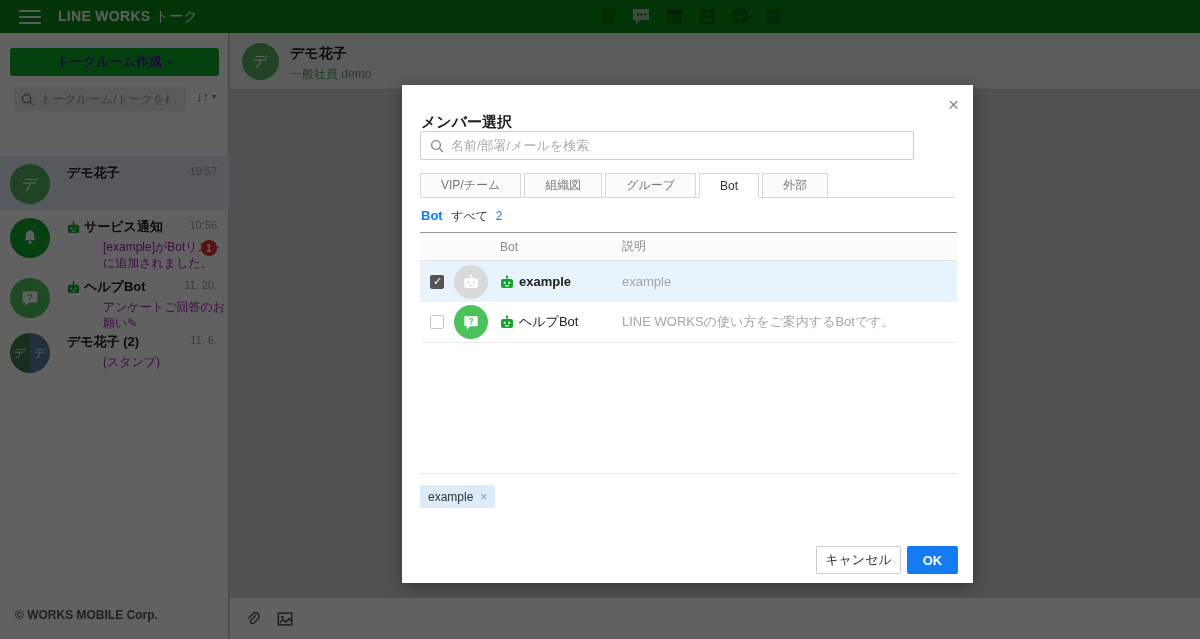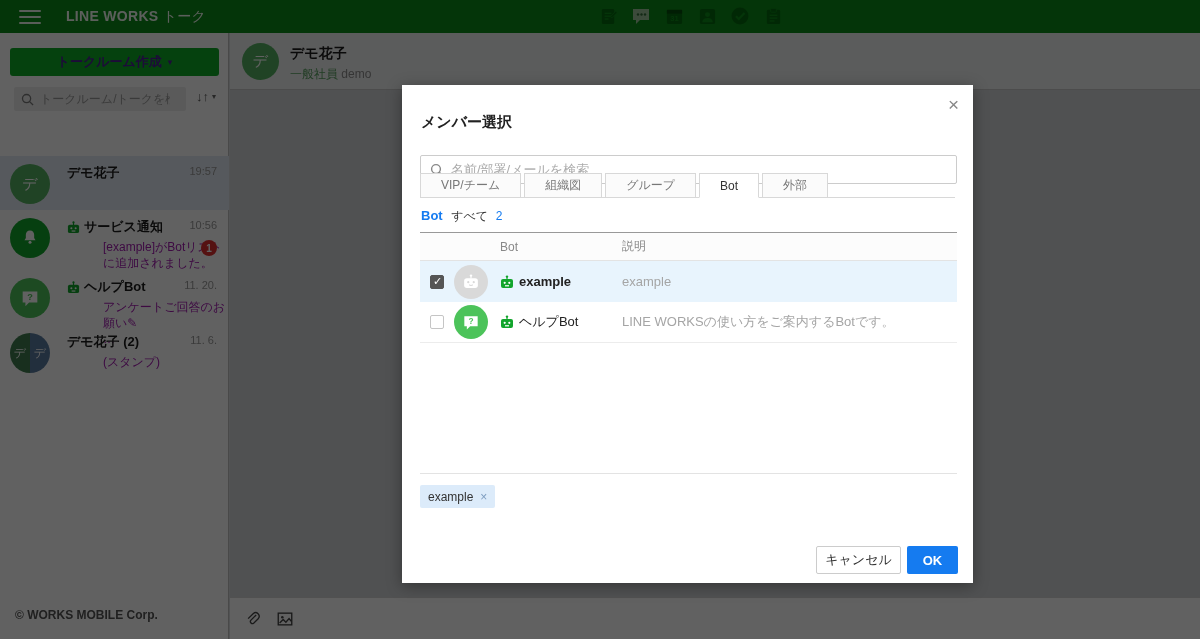--- a/index.html
+++ b/index.html
@@ -6,21 +6,21 @@
   html,body { width:1200px; height:639px; overflow:hidden;
     font-family:"Liberation Sans","DejaVu Sans",sans-serif; background:#d7dadd; }
 
   
   #app { position:absolute; inset:0; }
 
   
   #topbar { position:absolute; top:0; left:0; right:0; height:33px; background:#0c8c18; display:flex; align-items:center; }
   #hamburger { width:22px; height:14px; margin-left:19px; display:flex; flex-direction:column; justify-content:space-between; cursor:pointer; }
   #hamburger span { display:block; height:2px; background:#eaf5ea; border-radius:1px; }
-  #topbar-title { margin-left:25px; color:#f2faf2; font-size:14px; letter-spacing:.3px;text-align:center; }
+  #topbar-title { margin-left:17px; color:#f2faf2; font-size:14px; letter-spacing:.3px;text-align:center; }
   #topbar-title b { font-weight:bold; }
   .top-icons { position:absolute; left:598px; top:6px; display:flex; gap:13px; align-items:center; }
   .tico { width:20px; height:20px; display:flex; align-items:center; justify-content:center; cursor:pointer; }
 
   
   #sidebar { position:absolute; top:33px; left:0; width:229px; bottom:0; background:#ffffff; border-right:1px solid #bfbfbf; }
   #create-btn { position:absolute; left:10px; top:15px; width:209px; height:28px; background:#0fab27; border-radius:3px;
     color:#4c1d95; font-size:13px; font-weight:bold; display:flex; align-items:center; justify-content:center; gap:6px; cursor:pointer; }
   #create-btn .caret { font-size:9px; }
   #side-search { position:absolute; left:14px; top:54px; width:172px; height:24px; background:#ececec; border-radius:2px;
@@ -62,22 +62,22 @@
   .cico { width:18px; height:18px; cursor:pointer; }
 
   
   #dim { position:absolute; inset:0; background:rgba(0,0,0,0.62); z-index:50; }
 
   
   #modal { position:absolute; left:402px; top:85px; width:571px; height:498px; background:#fff; z-index:100;
     box-shadow:0 3px 14px rgba(0,0,0,.35); }
   #modal-title { position:absolute; left:19px; top:28px; font-size:15px; font-weight:bold; color:#222; }
   #modal-close { position:absolute; right:14px; top:10px; font-size:19px; color:#888; cursor:pointer; line-height:1; font-weight:300; }
-  #modal-search { position:absolute; left:18px; top:46px; width:537px; height:29px; border:1px solid #ccc; border-radius:2px;
-    display:flex; align-items:center; padding:0 9px; gap:7px;margin-top:24px; }
+  #modal-search { position:absolute; left:18px; top:46px; width:494px; height:29px; border:1px solid #ccc; border-radius:2px;
+    display:flex; align-items:center; padding:0 9px; gap:7px; }
   #modal-search input { border:0; outline:none; font-size:13px; flex:1; color:#333;
     font-family:"Liberation Sans","DejaVu Sans",sans-serif; }
   #modal-search input::placeholder { color:#aaa; }
 
   #tabs { position:absolute; left:18px; top:88px; right:18px; height:25px; }
   #tabs::after { content:""; position:absolute; left:0; right:0; bottom:0; border-bottom:1px solid #d8d8d8; }
   .tab { position:relative; float:left; height:25px; margin-right:3px; padding:0 20px; background:#fbfbfb;
     border:1px solid #d8d8d8; border-bottom:1px solid #d8d8d8; font-size:12px; color:#777;
     display:flex; align-items:center; cursor:pointer; z-index:2; }
   .tab.active { background:#fff; color:#333; border-bottom:1px solid #fff; z-index:3; }

